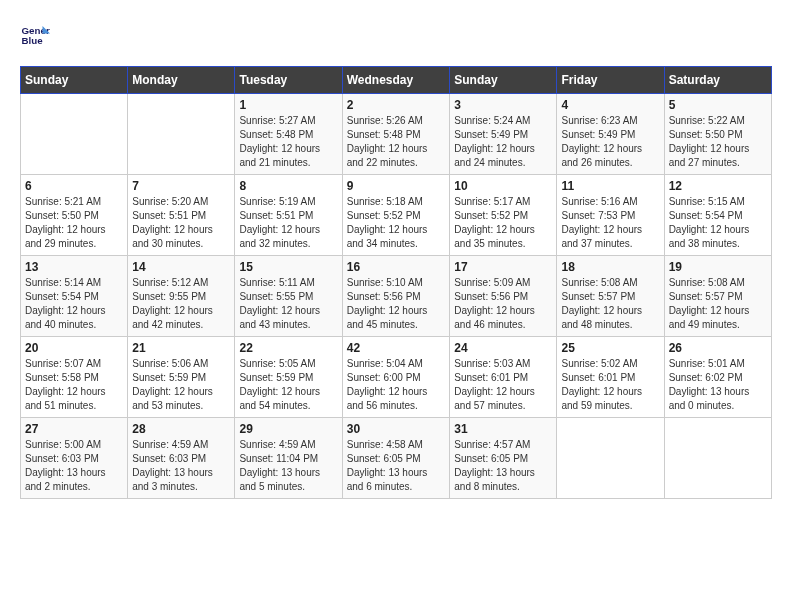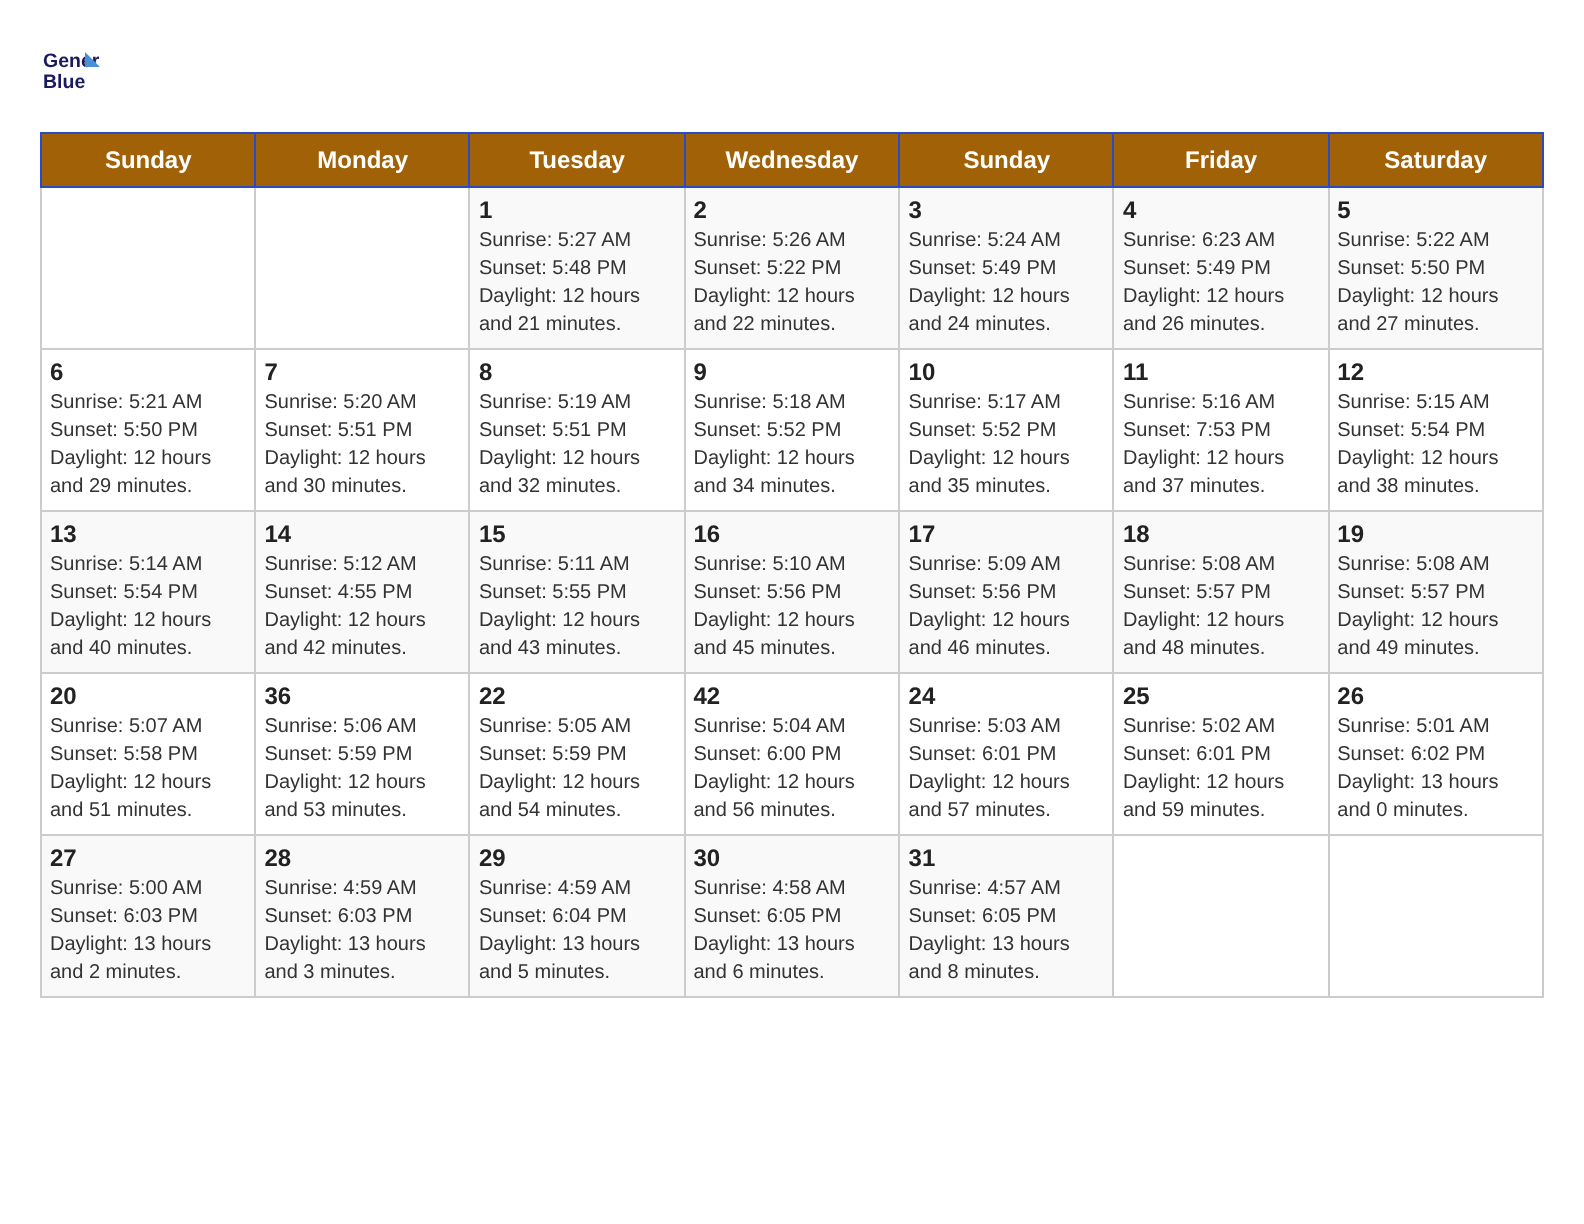--- a/index.html
+++ b/index.html
@@ -36,24 +36,24 @@
     .location-title {
       font-size: 16px;
       color: #444;
     }
     table {
       width: 100%;
       border-collapse: collapse;
       font-size: 11px;
     }
     thead tr th {
-      background: #a16207;
+      background: #404040;
       color: #fff;
       padding: 6px 4px;
-      text-align: center;
+      text-align: left;
       font-size: 12px;
       font-weight: bold;
       border: 1px solid #2a4ac9;
     }
     tbody tr td {
       border: 1px solid #ccc;
       vertical-align: top;
       padding: 4px;
       width: 108px;
       min-height: 80px;
@@ -117,21 +117,21 @@
         <td class="empty-cell"></td>
         <td>
           <span class="day-num">1</span>
           <div class="day-info">Sunrise: 5:27 AM
 Sunset: 5:48 PM
 Daylight: 12 hours and 21 minutes.</div>
         </td>
         <td>
           <span class="day-num">2</span>
           <div class="day-info">Sunrise: 5:26 AM
-Sunset: 5:22 PM
+Sunset: 5:48 PM
 Daylight: 12 hours and 22 minutes.</div>
         </td>
         <td>
           <span class="day-num">3</span>
           <div class="day-info">Sunrise: 5:24 AM
 Sunset: 5:49 PM
 Daylight: 12 hours and 24 minutes.</div>
         </td>
         <td>
           <span class="day-num">4</span>
@@ -193,21 +193,21 @@
       <tr>
         <td>
           <span class="day-num">13</span>
           <div class="day-info">Sunrise: 5:14 AM
 Sunset: 5:54 PM
 Daylight: 12 hours and 40 minutes.</div>
         </td>
         <td>
           <span class="day-num">14</span>
           <div class="day-info">Sunrise: 5:12 AM
-Sunset: 4:55 PM
+Sunset: 9:55 PM
 Daylight: 12 hours and 42 minutes.</div>
         </td>
         <td>
           <span class="day-num">15</span>
           <div class="day-info">Sunrise: 5:11 AM
 Sunset: 5:55 PM
 Daylight: 12 hours and 43 minutes.</div>
         </td>
         <td>
           <span class="day-num">16</span>
@@ -235,21 +235,21 @@
         </td>
       </tr>
       <tr>
         <td>
           <span class="day-num">20</span>
           <div class="day-info">Sunrise: 5:07 AM
 Sunset: 5:58 PM
 Daylight: 12 hours and 51 minutes.</div>
         </td>
         <td>
-          <span class="day-num">36</span>
+          <span class="day-num">21</span>
           <div class="day-info">Sunrise: 5:06 AM
 Sunset: 5:59 PM
 Daylight: 12 hours and 53 minutes.</div>
         </td>
         <td>
           <span class="day-num">22</span>
           <div class="day-info">Sunrise: 5:05 AM
 Sunset: 5:59 PM
 Daylight: 12 hours and 54 minutes.</div>
         </td>
@@ -287,21 +287,21 @@
         </td>
         <td>
           <span class="day-num">28</span>
           <div class="day-info">Sunrise: 4:59 AM
 Sunset: 6:03 PM
 Daylight: 13 hours and 3 minutes.</div>
         </td>
         <td>
           <span class="day-num">29</span>
           <div class="day-info">Sunrise: 4:59 AM
-Sunset: 6:04 PM
+Sunset: 11:04 PM
 Daylight: 13 hours and 5 minutes.</div>
         </td>
         <td>
           <span class="day-num">30</span>
           <div class="day-info">Sunrise: 4:58 AM
 Sunset: 6:05 PM
 Daylight: 13 hours and 6 minutes.</div>
         </td>
         <td>
           <span class="day-num">31</span>

